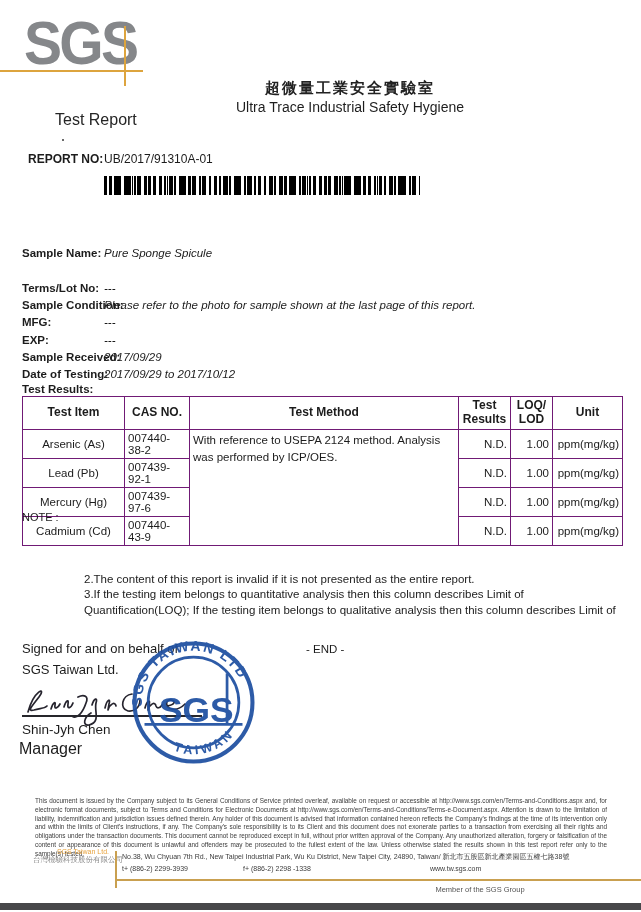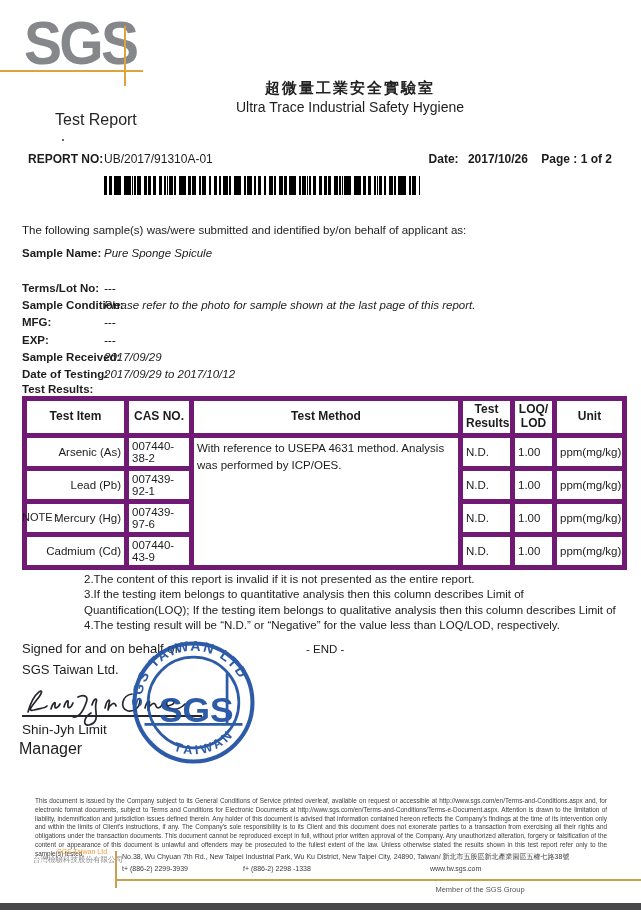--- a/index.html
+++ b/index.html
@@ -35,28 +35,28 @@
 
   
   .intro{left:22px;top:224px;font-size:11.5px;}
   .field-row{left:22px;height:15px;font-size:11.5px;}
   .flabel{font-weight:bold;white-space:nowrap;}
   .fvalue{position:absolute;left:82px;top:0;white-space:nowrap;font-style:italic;}
   .results-label{left:22px;top:383px;font-size:11.5px;font-weight:bold;}
 
   
   .rtable{position:absolute;left:22px;top:396px;border-collapse:collapse;table-layout:fixed;width:600px;}
-  .rtable td,.rtable th{border:5px solid #701a75;font-size:11.5px;padding:2px 3px;overflow:hidden;}
+  .rtable td,.rtable th{border:1px solid #701a75;font-size:11.5px;padding:2px 3px;overflow:hidden;}
   .rtable th{font-weight:bold;font-size:12px;text-align:center;vertical-align:middle;line-height:1.15;}
   .rtable thead tr{height:31px;}
   .rtable tbody tr{height:21px;}
-  .td-item{text-align:right;}
+  .td-item{text-align:center;}
   .td-cas{text-align:left;padding-left:2px;}
   .td-method{vertical-align:top;text-align:left;line-height:1.55;}
-  .td-c{text-align:left;}
+  .td-c{text-align:right;}
 
   
   .note-label{left:22px;top:511px;font-size:11px;}
   .note1{left:84px;top:505px;width:548px;font-size:15.5px;line-height:22px;color:#222;}
   .notes-small{left:84px;top:548px;width:540px;font-size:11.5px;line-height:15.4px;color:#222;margin-top:24px;}
 
   
   .signed-line{left:22px;top:641px;font-size:13px;}
   .end-marker{left:306px;top:643px;font-size:11.5px;}
   .sig-company{left:22px;top:662px;font-size:13px;}
@@ -89,28 +89,22 @@
   <div class="abs cross-h"></div>
   <div class="abs cross-v"></div>
 
   <div class="abs lab-zh">超微量工業安全實驗室</div>
   <div class="abs lab-en">Ultra Trace Industrial Safety Hygiene</div>
   <div class="abs doc-title">Test Report</div>
   <div class="abs title-dot"></div>
 
   <div class="abs rep-label">REPORT NO:</div>
   <div class="abs rep-value">UB/2017/91310A-01</div>
-  <div class="abs rep-right nowrap">
-    <span>Date:</span>
-    <span>2017/10/26</span>
-    <span style="margin-left:10px;">Page : 1 of 2</span>
-  </div>
   <div class="abs barcode"></div>
 
-  <div class="abs intro nowrap">The following sample(s) was/were submitted and identified by/on behalf of applicant as:</div>
 
   <div class="abs field-row" style="top:247px">
     <span class="flabel">Sample Name:</span>
     <span class="fvalue">Pure Sponge Spicule</span>
   </div>
   <div class="abs field-row" style="top:282px">
     <span class="flabel">Terms/Lot No:</span>
     <span class="fvalue">---</span>
   </div>
   <div class="abs field-row" style="top:299px">
@@ -154,21 +148,21 @@
 Results</th>
         <th class="pre">LOQ/
 LOD</th>
         <th>Unit</th>
       </tr>
     </thead>
     <tbody>
       <tr>
         <td class="td-item">Arsenic (As)</td>
         <td class="td-cas">007440-38-2</td>
-        <td class="td-method" rowspan="4">With reference to USEPA 4631 method. Analysis was performed by ICP/OES.</td>
+        <td class="td-method" rowspan="4">With reference to USEPA 2124 method. Analysis was performed by ICP/OES.</td>
         <td class="td-c">N.D.</td>
         <td class="td-c">1.00</td>
         <td class="td-c">ppm(mg/kg)</td>
       </tr>
       <tr>
         <td class="td-item">Lead (Pb)</td>
         <td class="td-cas">007439-92-1</td>
         <td class="td-c">N.D.</td>
         <td class="td-c">1.00</td>
         <td class="td-c">ppm(mg/kg)</td>
@@ -188,21 +182,20 @@
         <td class="td-c">ppm(mg/kg)</td>
       </tr>
     </tbody>
   </table>
 
   <div class="abs note-label">NOTE :</div>
   <div class="abs notes-small">
     <div class="pre">2.The content of this report is invalid if it is not presented as the entire report.</div>
     <div class="pre">3.If the testing item belongs to quantitative analysis then this column describes Limit of
 Quantification(LOQ); If the testing item belongs to qualitative analysis then this column describes Limit of</div>
-    <div class="pre">4.The testing result will be “N.D.” or “Negative” for the value less than LOQ/LOD, respectively.</div>
   </div>
 
   <div class="abs signed-line nowrap">Signed for and  on behalf of</div>
   <div class="abs end-marker">- END -</div>
   <div class="abs sig-company">SGS Taiwan Ltd.</div>
 
   <svg class="abs sig-svg" width="185" height="46" viewBox="0 0 185 46">
     <g fill="none" stroke="#26242e" stroke-width="1.7" stroke-linecap="round" stroke-linejoin="round">
       <path d="M8 28 C14 6 27 2 19 13 C13 21 6 28 14 26 C20 24 24 25 27 22"></path>
       <path d="M31 25 C33 18 36 17 35 21 C34 26 38 24 40 20"></path>
@@ -210,21 +203,21 @@
       <path d="M58 13 C64 10 69 12 66 19 C63 28 57 36 52 32"></path>
       <path d="M72 21 C74 14 78 13 76 19 C74 27 81 38 69 41 C62 42 64 33 71 29"></path>
       <path d="M85 24 C87 15 91 14 89 20 L88 26 C90 20 95 17 96 22"></path>
       <path d="M112 10 C102 11 99 25 108 27 C115 28 120 23 120 16"></path>
       <path d="M125 24 C127 16 131 15 129 21 L128 26 C130 20 135 17 136 22 C137 25 140 24 142 21"></path>
       <path d="M147 22 C154 21 157 17 151 16 C145 15 145 24 152 25 C157 26 162 23 165 20"></path>
     </g>
   </svg>
 
   <div class="abs sig-rule"></div>
-  <div class="abs sig-name">Shin-Jyh Limit</div>
+  <div class="abs sig-name">Shin-Jyh Chen</div>
   <div class="abs sig-title">Manager</div>
 
   <svg class="abs stamp" width="127" height="127" viewBox="0 0 140 140">
     <defs>
       <path id="arcTop" d="M 13 70 A 57 57 0 0 1 127 70"></path>
       <path id="arcBot" d="M 13 70 A 57 57 0 0 0 127 70"></path>
     </defs>
     <circle cx="70" cy="70" r="65" fill="none" stroke="#1E4FA1" stroke-width="4.5"></circle>
     <circle cx="70" cy="70" r="50" fill="none" stroke="#1E4FA1" stroke-width="3"></circle>
     <g transform="rotate(-15 70 70)" fill="#1E4FA1" font-family="Liberation Sans, DejaVu Sans, sans-serif" font-weight="bold">

